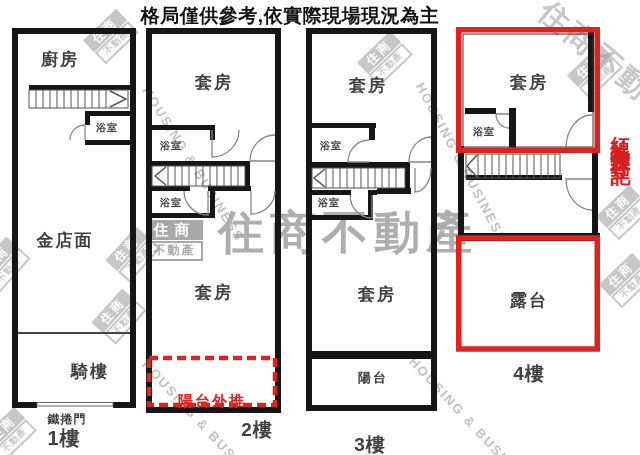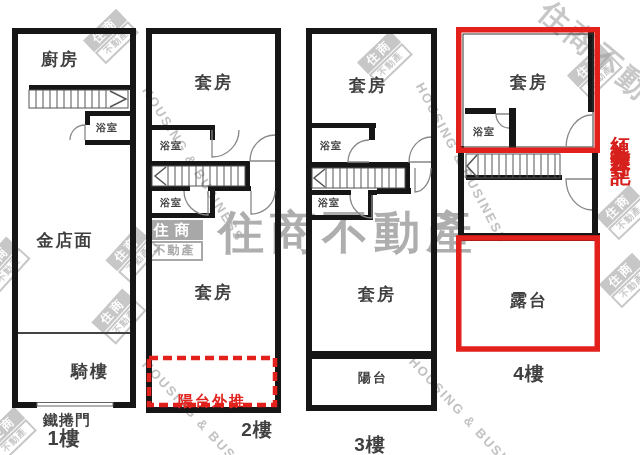--- a/index.html
+++ b/index.html
@@ -22,21 +22,21 @@
   .logo-center .s-top{font-size:15px;letter-spacing:6px;}
   .logo-center .s-bot{font-size:12px;letter-spacing:2px;}
   
   .floor{position:absolute;z-index:2;}
   .floor svg{position:absolute;left:0;top:0;overflow:visible;}
   .lbl{position:absolute;z-index:3;transform:translate(-50%,-50%);color:#404040;
        font-weight:600;white-space:nowrap;line-height:1;}
   .lbl-room{font-size:17px;letter-spacing:2px;}
   .lbl-bath{font-size:10px;letter-spacing:1px;}
   .lbl-floor{font-size:19px;letter-spacing:1px;}
-  .lbl-small{font-size:15px;letter-spacing:1px;}
+  .lbl-small{font-size:12px;letter-spacing:1px;}
   .lbl-red{color:#e02420;font-size:15px;font-weight:bold;letter-spacing:2px;}
   #title{position:absolute;left:140px;top:3px;width:300px;text-align:center;z-index:3;
        font-size:19px;font-weight:bold;color:#111;white-space:nowrap;letter-spacing:0.5px;}
   #legend-note{position:absolute;left:611px;top:120px;height:180px;z-index:3;
        writing-mode:vertical-rl;text-orientation:upright;font-size:20px;font-weight:bold;
        color:#d6201c;letter-spacing:4px;line-height:1;}
 </style>
 </head>
 <body>
 
@@ -88,20 +88,21 @@
     <div class="stamp" style="left:-20px;top:248px;transform:rotate(-48deg);">
       <div class="s-top">住商</div>
       <div class="s-bot">不動產</div>
     </div>
     <div class="stamp" style="left:572px;top:55px;transform:rotate(-44deg);">
       <div class="s-top">住商</div>
       <div class="s-bot">不動產</div>
     </div>
   </div>
 
+  <div id="title">格局僅供參考,依實際現場現況為主</div>
 
   <div class="floor" style="left:12px;top:28px;width:124px;height:380px;">
     <svg width="124" height="380" viewBox="0 0 124 380">
       <g fill="#161616">
         <rect x="0" y="0" width="124" height="6"></rect>
         <rect x="0" y="0" width="6" height="380"></rect>
         <rect x="118" y="0" width="6" height="380"></rect>
         <rect x="0" y="374" width="25" height="6"></rect>
         <rect x="101" y="374" width="23" height="6"></rect>
         <rect x="17" y="57" width="101" height="5"></rect>

